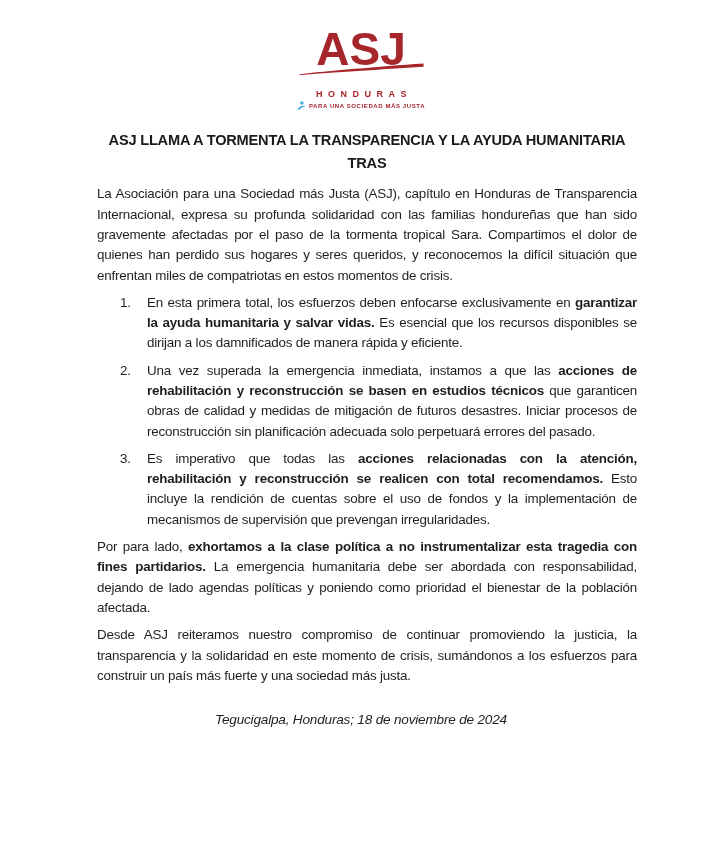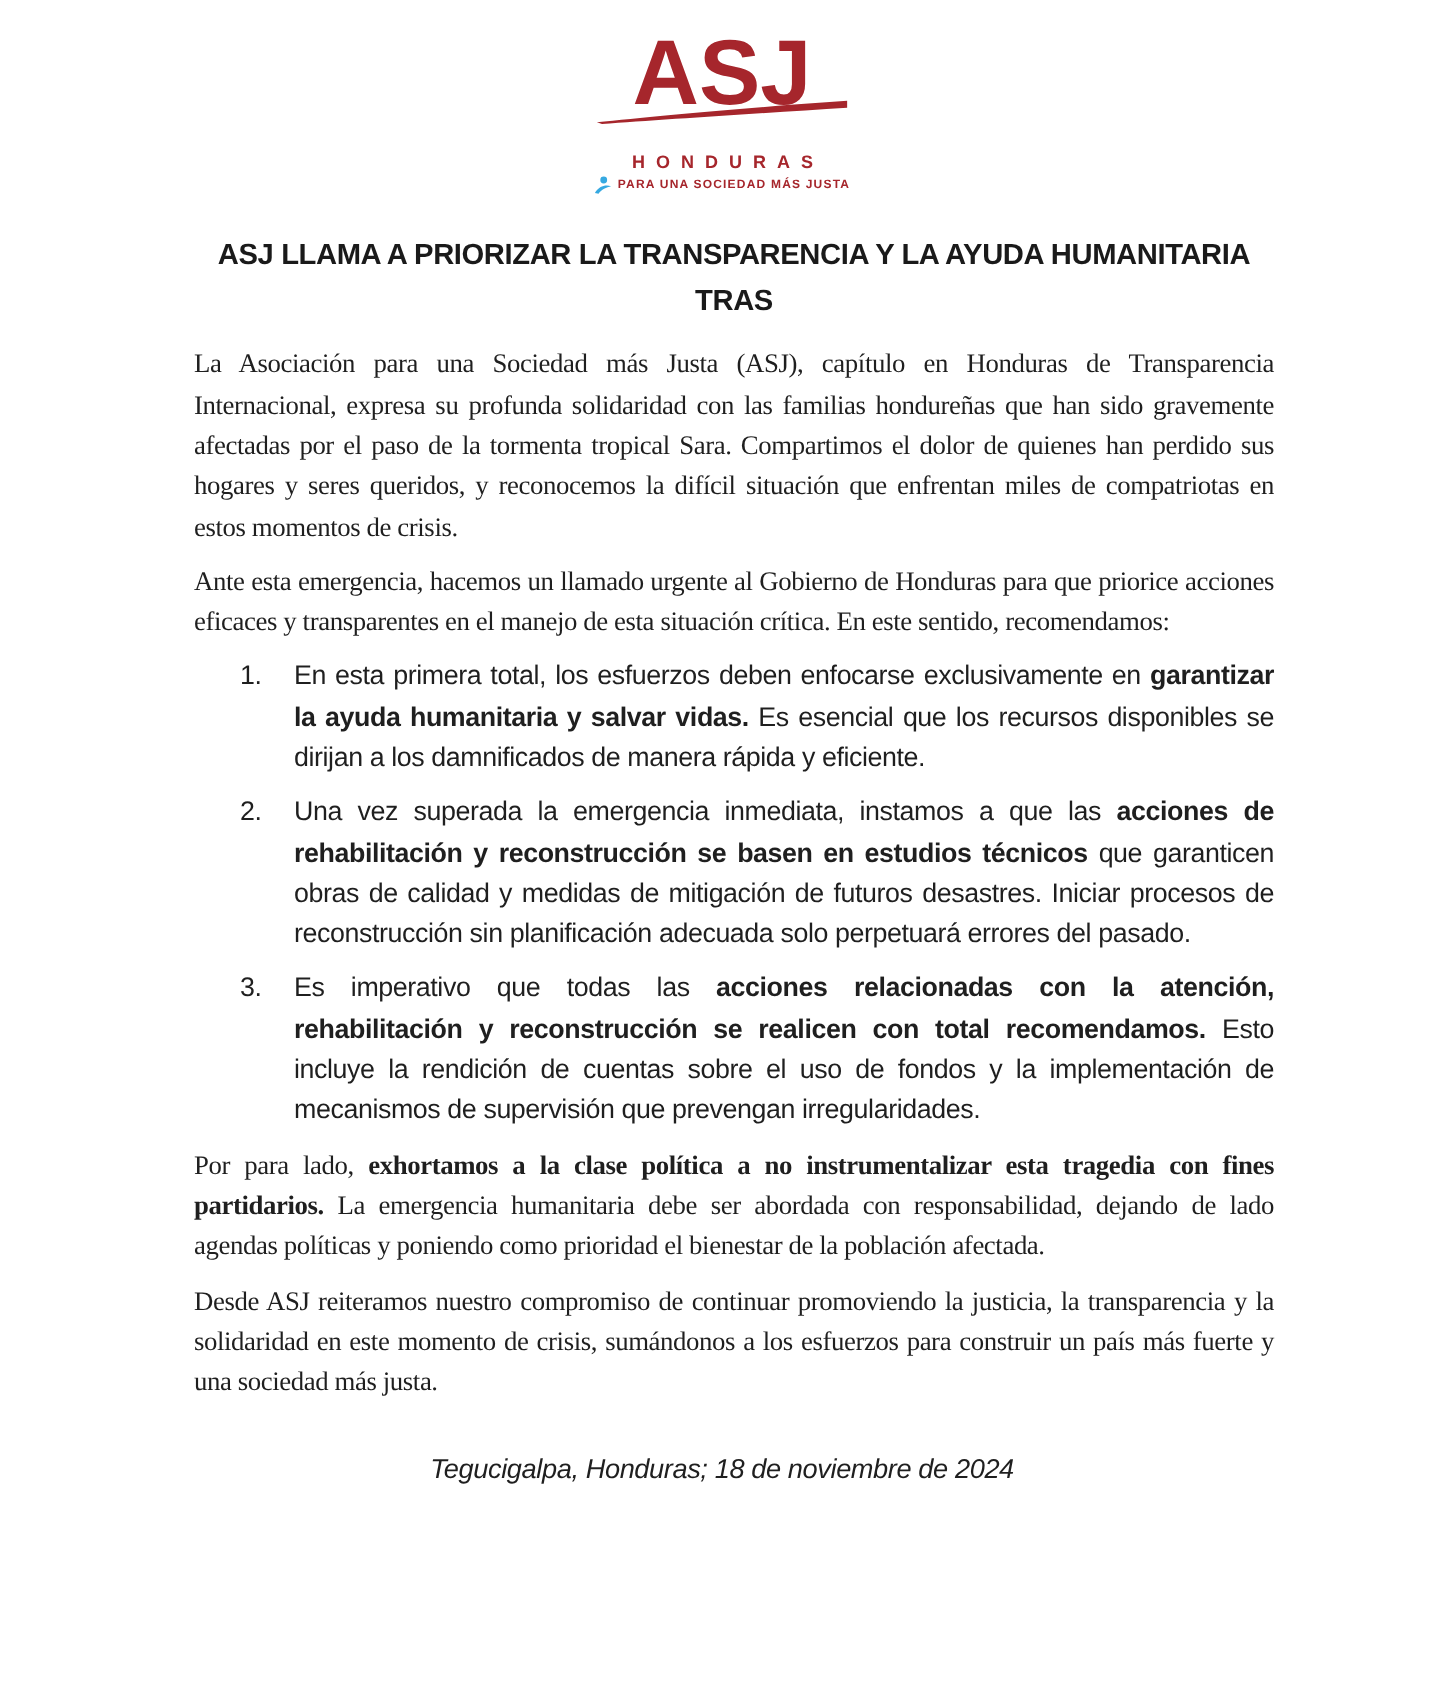--- a/index.html
+++ b/index.html
@@ -7,21 +7,21 @@
     width: 722px; height: 847px;
     background: #ffffff;
     font-family: "Liberation Sans", sans-serif;
     color: #1f1f1f;
     overflow: hidden;
   }
   .page { width: 722px; height: 847px; position: relative; }
 
   
   .logo-block {
-    padding-top: 15px;
+    padding-top: 28px;
     text-align: center;
   }
   .logo-inner {
     display: inline-block;
     position: relative;
     text-align: center;
   }
   .logo-acronym {
     font-size: 46px;
     font-weight: 700;
@@ -69,21 +69,21 @@
 
   
   .content {
     margin: 9px 85px 0 97px;
     width: 540px;
     font-size: 13.4px;
     line-height: 20.3px;
     letter-spacing: -0.2px;
     text-align: justify;
   }
-  .content p { margin: 0 0 7px 0; font-family: Liberation Serif, serif; }
+  .content p { margin: 0 0 7px 0; }
   b { font-weight: 700; }
 
   .rec-list { margin: 1px 0 0 0; padding: 0; list-style: none; }
   .rec-list li {
     display: flex;
     margin: 0 0 7px 0;
   }
   .li-num {
     flex: 0 0 27px;
     padding-left: 23px;
@@ -116,28 +116,27 @@
         <svg width="9" height="9" viewBox="0 0 10 10" aria-hidden="true">
           <circle cx="5.4" cy="2.2" r="1.9" fill="#36A9E1"></circle>
           <path d="M0.5,9.5 C2.5,5.5 7,4.5 9.5,5.8 C7,6.2 4,7.5 2.5,9.8 Z" fill="#36A9E1"></path>
         </svg>
         <span class="logo-tagline">PARA UNA SOCIEDAD MÁS JUSTA</span>
       </div>
     </div>
   </div>
 
   <div class="doc-title">
-    <div>ASJ LLAMA A PRIORIZAR LA TRANSPARENCIA Y LA AYUDA HUMANITARIA TRAS</div>
+    <div>ASJ LLAMA A TORMENTA LA TRANSPARENCIA Y LA AYUDA HUMANITARIA TRAS</div>
   </div>
 
   <div class="content">
 
     <p><span>La Asociación para una Sociedad más Justa (ASJ), capítulo en Honduras de Transparencia Internacional, expresa su profunda solidaridad con las familias hondureñas que han sido gravemente afectadas por el paso de la tormenta tropical Sara. Compartimos el dolor de quienes han perdido sus hogares y seres queridos, y reconocemos la difícil situación que enfrentan miles de compatriotas en estos momentos de crisis.</span></p>
 
-    <p><span>Ante esta emergencia, hacemos un llamado urgente al Gobierno de Honduras para que priorice acciones eficaces y transparentes en el manejo de esta situación crítica. En este sentido, recomendamos:</span></p>
 
     <ol class="rec-list">
       <li>
         <span class="li-num">1.</span>
         <div class="li-text"><span>En esta primera total, los esfuerzos deben enfocarse exclusivamente en </span><b>garantizar la ayuda humanitaria y salvar vidas.</b><span> Es esencial que los recursos disponibles se dirijan a los damnificados de manera rápida y eficiente.</span></div>
       </li>
       <li>
         <span class="li-num">2.</span>
         <div class="li-text"><span>Una vez superada la emergencia inmediata, instamos a que las </span><b>acciones de rehabilitación y reconstrucción se basen en estudios técnicos </b><span>que garanticen obras de calidad y medidas de mitigación de futuros desastres. Iniciar procesos de reconstrucción sin planificación adecuada solo perpetuará errores del pasado.</span></div>
       </li>

